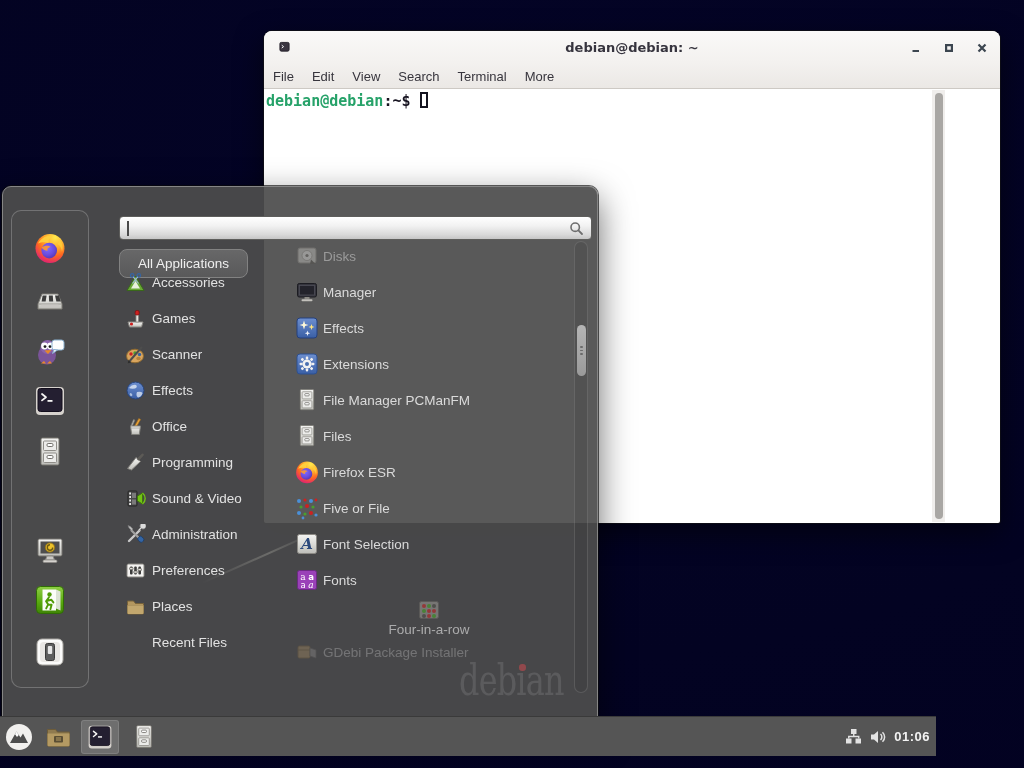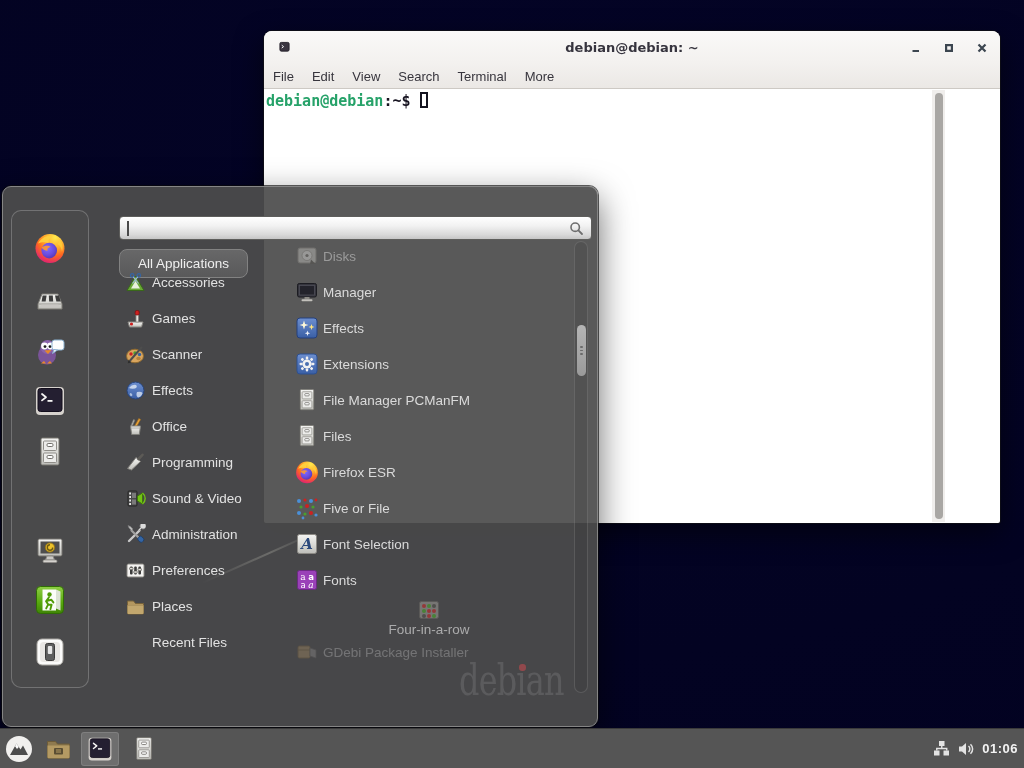--- a/index.html
+++ b/index.html
@@ -74,21 +74,21 @@
   .app .alabel{font-size:13.5px;color:#dadada;white-space:nowrap;}
   .app.fade45{opacity:.5;} .app.fade65{opacity:.68;flex-direction:column;} .app.fade30{opacity:.3;}
 
   #menu-scrollbar{position:absolute;left:571px;top:54px;width:14px;height:452px;border-radius:7px;
     border:1px solid rgba(150,150,150,.28);background:rgba(25,25,25,.10);}
   #menu-thumb{position:absolute;left:1.5px;top:83px;width:9px;height:51px;border-radius:5px;
     background:linear-gradient(#b5b5b5,#9a9a9a);display:flex;flex-direction:column;align-items:center;justify-content:center;gap:2px;}
   #menu-thumb i{width:3px;height:1.6px;background:#6b6b6b;border-radius:1px;display:block;}
 
   
-  #panel{position:absolute;left:0;bottom:0;width:1024px;height:40px;background:#555555;border-top:1px solid #3a3a3a;}
+  #panel{position:absolute;left:0;bottom:12px;width:936px;height:40px;background:#555555;border-top:1px solid #3a3a3a;}
   #panel-left{position:absolute;left:0;top:0;height:100%;display:flex;align-items:center;}
   #menu-button{width:34px;height:40px;display:flex;align-items:center;justify-content:center;margin-left:2px;}
   .launcher{width:38px;height:34px;margin-top:0;display:flex;align-items:center;justify-content:center;border-radius:3px;}
   .launcher.active{background:#6e6e6e;box-shadow:inset 0 0 0 1px rgba(255,255,255,.12);}
   #lnch-folder{margin-left:3px;} #lnch-term{margin-left:4px;} #lnch-files{margin-left:6px;}
   #panel-right{position:absolute;right:0;top:0;height:100%;display:flex;align-items:center;gap:7px;padding-right:6px;}
   #clock{font-size:13px;font-weight:bold;color:#f3f3f3;letter-spacing:.5px;}
 </style>
 </head>
 <body>

